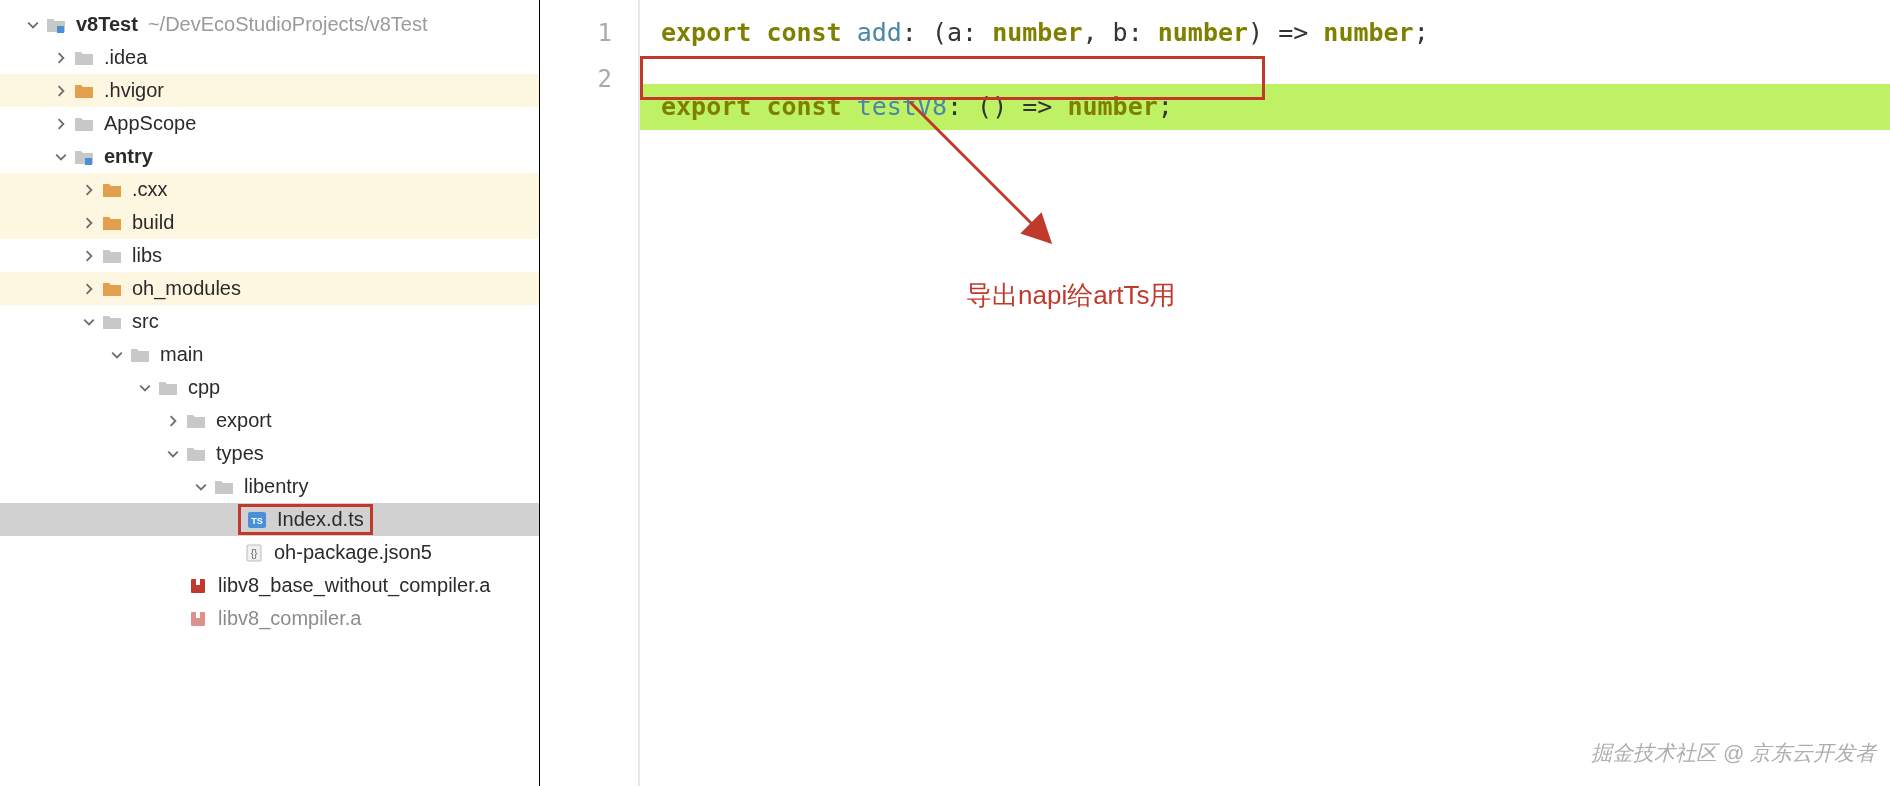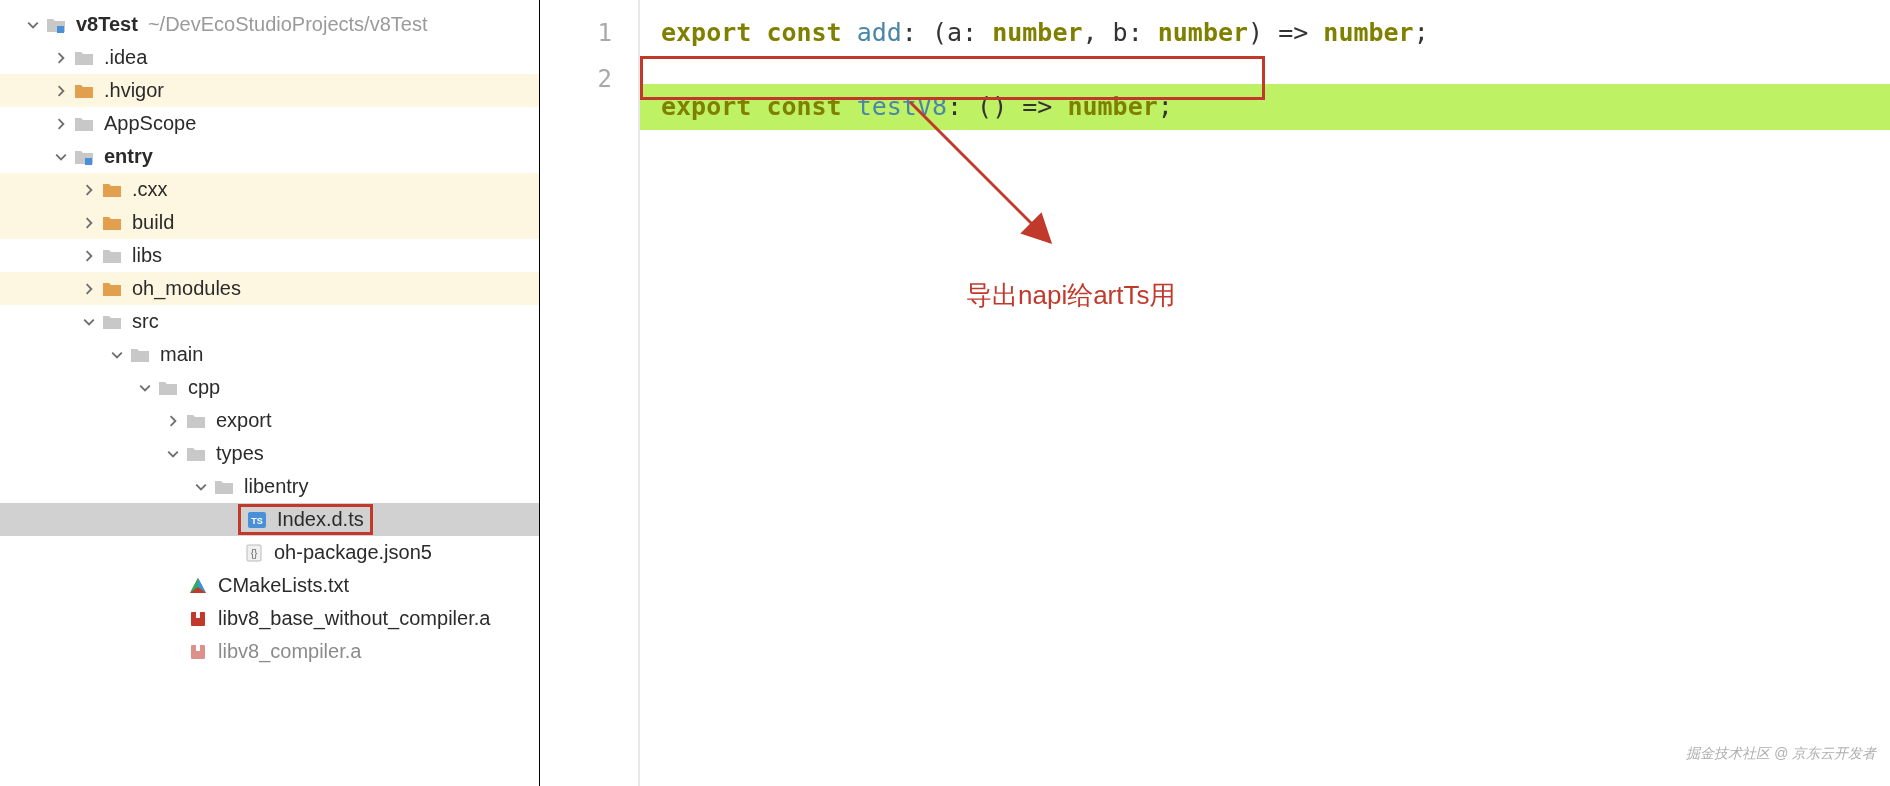--- a/index.html
+++ b/index.html
@@ -24,21 +24,21 @@
 .code-line { padding-left: 21px; white-space: pre; position: relative; }
 .code-line.hl { background: #bef264; margin-top: 28px; }
 .tk-kw { color: #808000; font-weight: 700; }
 .tk-name { color: #4a86a8; }
 .tk-punc { color: #333; }
 .tk-type { color: #808000; font-weight: 700; }
 .tk-semi { color: #333; }
 .code-box { position: absolute; border: 3px solid #c0392b; left: 0px; top: 56px; width: 625px; height: 44px; pointer-events: none; }
 .annotation { position: absolute; top: 272px; left: 326px; color: #c0392b; font-size: 26px; font-family: "PingFang SC", "Microsoft YaHei", sans-serif; }
 .arrow-svg { position: absolute; left: 260px; top: 92px; pointer-events: none; }
-.watermark { position: absolute; right: 14px; bottom: 10px; color: #aeaeae; font-size: 14px; font-style: italic; font-family: "PingFang SC", "Microsoft YaHei", sans-serif; }
+.watermark { position: absolute; right: 14px; bottom: 10px; color: #aeaeae; font-size: 21px; font-style: italic; font-family: "PingFang SC", "Microsoft YaHei", sans-serif; }
 </style>
 </head>
 <body>
 
 <div class="sidebar">
   <div class="tree">
 
     <div class="tree-row">
       <span class="spacer" style="width:24px"></span>
       <span class="chevron">
@@ -285,31 +285,20 @@
       <span class="spacer" style="width:0px"></span>
       <span class="icon file-icon">
           <svg viewBox="0 0 20 18">
             <rect x="3" y="1" width="14" height="16" rx="1" fill="#f0f0f0" stroke="#bbb"></rect>
             <text x="10" y="13" text-anchor="middle" fill="#666" font-size="10" font-family="Arial">{}</text>
           </svg>
         </span>
       <span class="label">oh-package.json5</span>
     </div>
 
-    <div class="tree-row">
-      <span class="spacer" style="width:188px"></span>
-      <span class="icon file-icon">
-          <svg viewBox="0 0 20 18">
-            <path d="M10 1 L18 16 L2 16 Z" fill="#c0392b"></path>
-            <path d="M10 1 L18 16 L10 10 Z" fill="#3498db"></path>
-            <path d="M10 1 L2 16 L10 10 Z" fill="#27ae60"></path>
-          </svg>
-        </span>
-      <span class="label">CMakeLists.txt</span>
-    </div>
 
     <div class="tree-row">
       <span class="spacer" style="width:188px"></span>
       <span class="icon file-icon">
           <svg viewBox="0 0 20 18">
             <rect x="3" y="2" width="14" height="14" rx="1" fill="#c0392b"></rect>
             <rect x="8" y="2" width="4" height="6" fill="#fff"></rect>
           </svg>
         </span>
       <span class="label">libv8_base_without_compiler.a</span>

